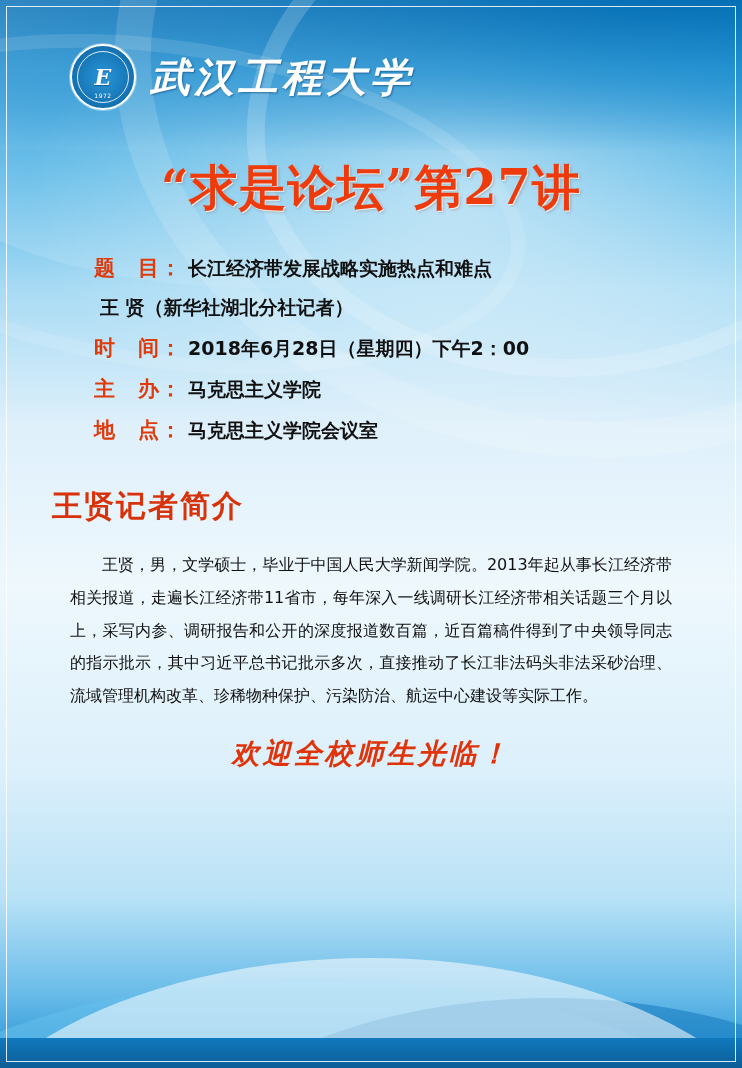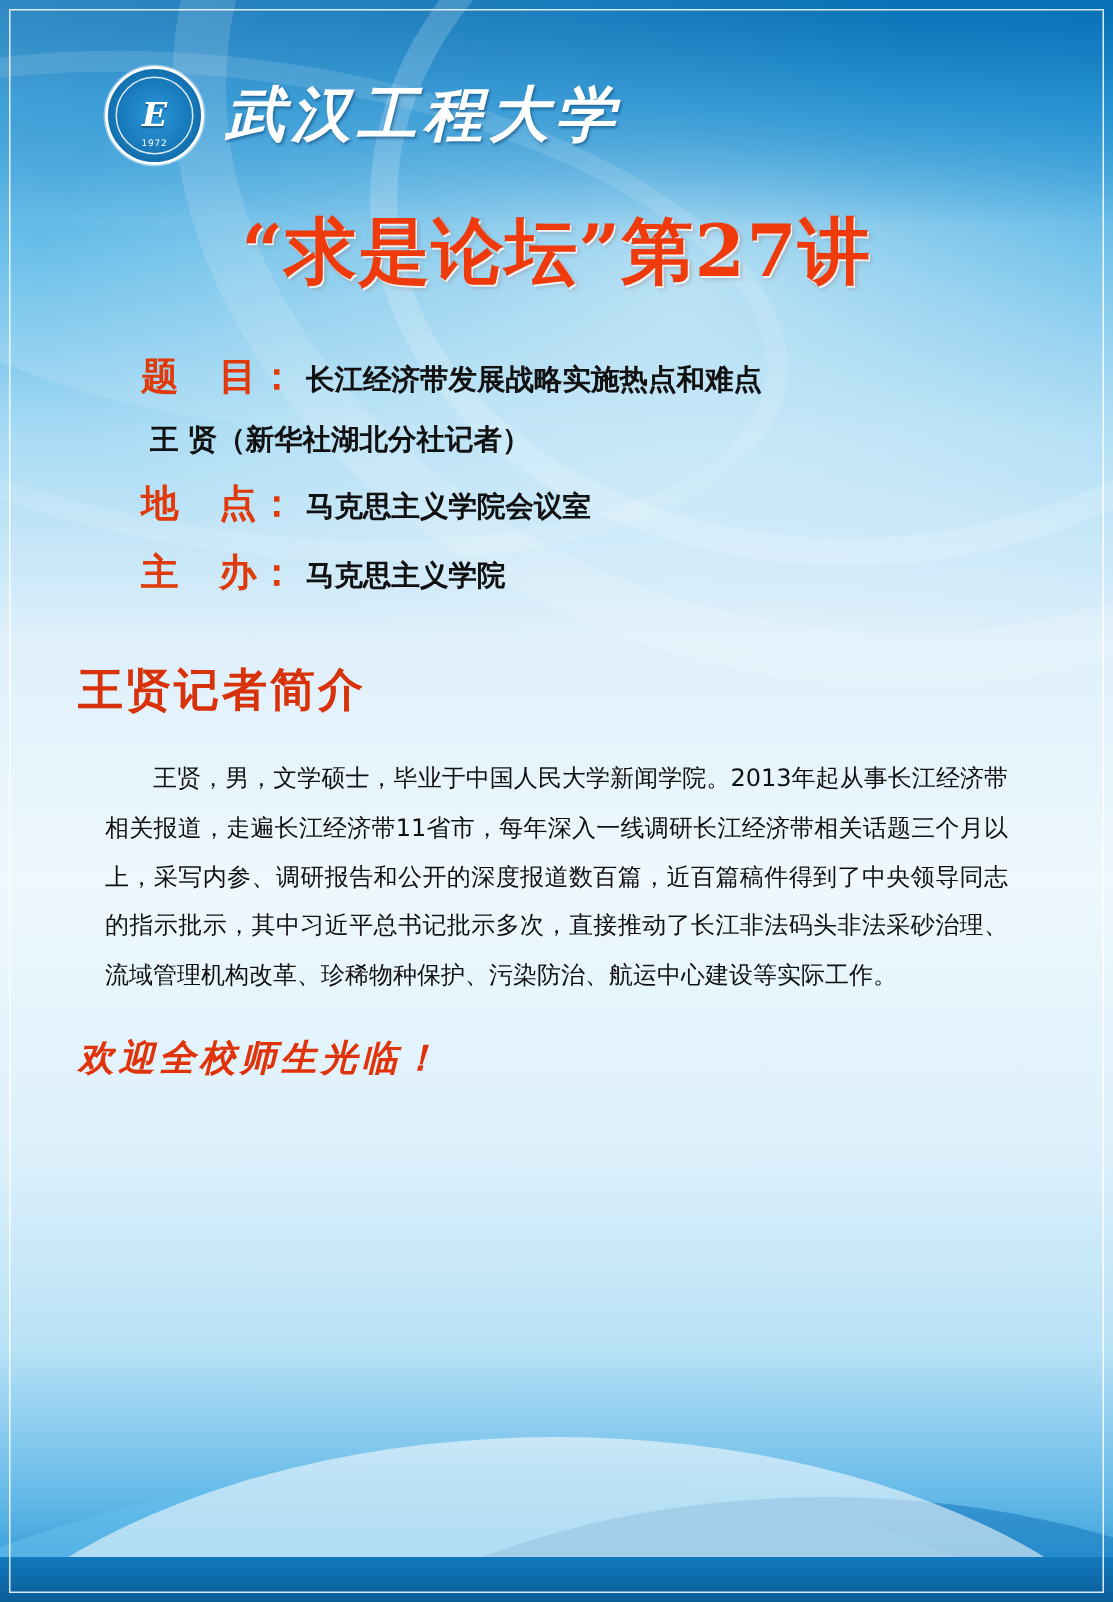--- a/index.html
+++ b/index.html
@@ -166,21 +166,21 @@
     font-weight: bold;
     font-family: "DejaVu Serif", "Liberation Serif", serif;
     letter-spacing: .4px;
     margin-top: 3px;
     text-shadow: 1px 1px 2px rgba(0,60,110,0.5);
     white-space: nowrap;
   }
 
   
   .main-title {
-    margin-top: 44px;
+    margin-top: 64px;
     text-align: center;
     color: #ef3b0c;
     font-size: 48px;
     font-weight: bold;
     font-family: "DejaVu Serif", "Liberation Serif", serif;
     letter-spacing: 1px;
     text-shadow: 1px 1px 0 rgba(255,255,255,0.8), 2px 2px 3px rgba(120,40,0,0.22);
     white-space: nowrap;
   }
 
@@ -191,21 +191,21 @@
   }
   .info-row {
     display: flex;
     align-items: baseline;
     margin-bottom: 13px;
     white-space: nowrap;
   }
   .info-label {
     color: #e03a0b;
     font-weight: bold;
-    font-size: 25px;
+    font-size: 21px;
     font-family: "DejaVu Sans", "Liberation Sans", sans-serif;
     flex: 0 0 auto;
     letter-spacing: 1px;
   }
   .info-value {
     color: #111111;
     font-size: 19px;
     font-weight: bold;
     margin-left: 6px;
     font-family: "DejaVu Sans", "Liberation Sans", sans-serif;
@@ -227,22 +227,23 @@
     color: #101010;
     font-size: 16px;
     line-height: 2.05;
     text-align: justify;
     text-indent: 2em;
     font-family: "DejaVu Sans", "Liberation Sans", sans-serif;
   }
 
   .welcome {
     margin-top: 22px;
+    text-align: center;
     color: #e0330a;
-    font-size: 24px;
+    font-size: 28px;
     font-weight: bold;
     font-style: italic;
     font-family: "DejaVu Serif", "Liberation Serif", serif;
     letter-spacing: 3px;
   }
 </style>
 </head>
 <body>
 
 <div class="poster">
@@ -270,26 +271,30 @@
 
     <div class="info">
       <div class="info-row">
         <span class="info-label">题　目：</span>
         <span class="info-value">长江经济带发展战略实施热点和难点</span>
       </div>
       <div class="info-row">
         <span class="info-value">王 贤（新华社湖北分社记者）</span>
       </div>
       <div class="info-row">
+        <span class="info-label">时　间：</span>
+        <span class="info-value">2018年6月28日（星期四）下午2：00</span>
+      </div>
+      <div class="info-row">
+        <span class="info-label">主　办：</span>
+        <span class="info-value">马克思主义学院</span>
+      </div>
+      <div class="info-row">
         <span class="info-label">地　点：</span>
         <span class="info-value">马克思主义学院会议室</span>
-      </div>
-      <div class="info-row">
-        <span class="info-label">主　办：</span>
-        <span class="info-value">马克思主义学院</span>
       </div>
     </div>
 
     <div class="bio-title">王贤记者简介</div>
     <div class="bio-body">王贤，男，文学硕士，毕业于中国人民大学新闻学院。2013年起从事长江经济带相关报道，走遍长江经济带11省市，每年深入一线调研长江经济带相关话题三个月以上，采写内参、调研报告和公开的深度报道数百篇，近百篇稿件得到了中央领导同志的指示批示，其中习近平总书记批示多次，直接推动了长江非法码头非法采砂治理、流域管理机构改革、珍稀物种保护、污染防治、航运中心建设等实际工作。</div>
 
     <div class="welcome">欢迎全校师生光临！</div>
   </div>
 
   <div class="bottomwrap">

